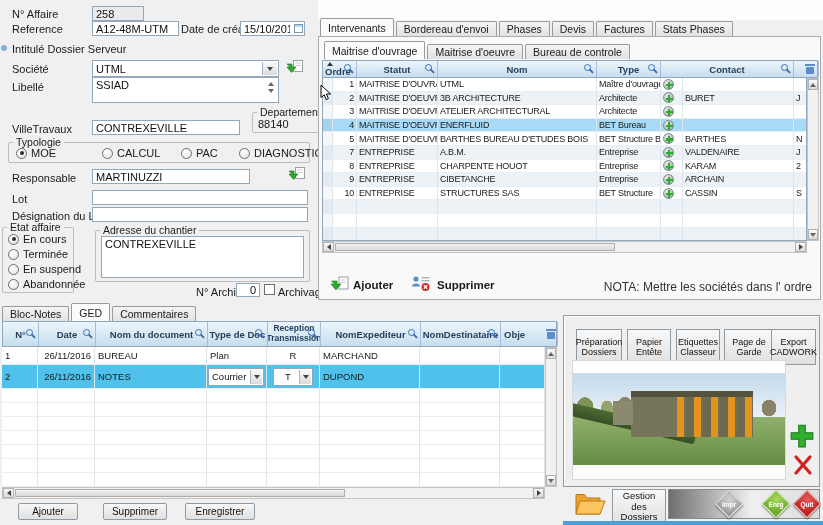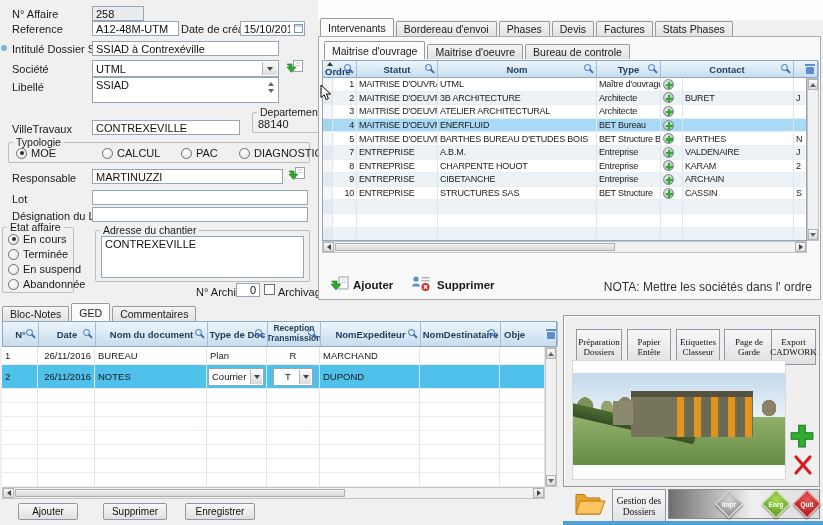--- a/index.html
+++ b/index.html
@@ -82,21 +82,21 @@
   .vsb { position:absolute; width:12px; background:#F1F1F1; border:1px solid #C4C4C4;
          display:flex; flex-direction:column; justify-content:space-between; }
   .hsb { position:absolute; height:12px; background:#F1F1F1; border:1px solid #C4C4C4; }
   .sbtn { width:100%; height:11px; background:linear-gradient(#FBFBFB,#DADADA); border:1px solid #B2B2B2;
           display:flex; align-items:center; justify-content:center; }
   .sbtn.h { width:11px; height:100%; position:absolute; top:0; }
   .hthumb { position:absolute; top:1px; bottom:1px; background:linear-gradient(#F2F2F2,#D8D8D8); border:1px solid #AFAFAF; }
   
   .dbtn { position:absolute; background:linear-gradient(#F8F8F8,#E0E0E0); border:1px solid #8E9AA5; border-radius:0;
           font-size:9px; line-height:1.15; display:flex; align-items:center; justify-content:center; text-align:center;
-          padding:17px 1px; color:#111;font-family:Liberation Serif, serif; }
+          padding:17px 1px; color:#111; }
   .dia { position:absolute; width:20px; height:20px; transform:rotate(45deg); border:1px solid rgba(255,255,255,0.65);
          box-shadow:1px 1px 2px rgba(0,0,0,0.45); }
   .dia span { position:absolute; inset:0; transform:rotate(-45deg); display:flex; align-items:center; justify-content:center;
          color:#FFF; font-size:6.5px; font-weight:bold; }
   .dia.gray  { background:radial-gradient(circle at 35% 30%, #D2D2D2, #8E8E8E); }
   .dia.green { background:radial-gradient(circle at 35% 30%, #A9DA5A, #5C9C1D); }
   .dia.red   { background:radial-gradient(circle at 35% 30%, #E55B5B, #AE1414); }
   
   .photo { position:absolute; left:572px; top:360px; width:214px; height:120px; background:#FFF;
            border:1px solid #D8D8D8; overflow:hidden; }
@@ -136,21 +136,20 @@
   <span class="lbl" style="left:12px;top:8px">N° Affaire</span>
   <input class="tb ro" style="left: 92px; top: 6px; width: 52px; height: 15px;" value="258">
   <span class="lbl" style="left:12px;top:23px">Reference</span>
   <input class="tb" style="left: 92px; top: 21px; width: 87px; height: 15px;" value="A12-48M-UTM">
   <span class="lbl" style="left:181px;top:23px">Date de création</span>
   <input class="tb" style="left: 240px; top: 21px; width: 65px; height: 15px; text-align: right; padding-right: 14px;" value="15/10/2012">
   <span class="abs" style="left:294px;top:24px;width:9px;height:9px;border:1px solid #7A96B0;background:linear-gradient(#BFD6EA 30%,#FFF 30%)"></span>
 
   <span class="blue-dot" style="left:1px;top:45px"></span>
   <span class="lbl" style="left:12px;top:43px">Intitulé Dossier Serveur</span>
-  <input class="tb" style="left: 92px; top: 41px; width: 187px; height: 15px;" value="SSIAD à Contrexéville">
 
   <span class="lbl" style="left:12px;top:63px">Société</span>
   <div class="tb" style="left:92px;top:60px;width:187px;height:17px;display:flex;align-items:center">
     <span>UTML</span>
     <span class="dd-btn">
         <span class="arr-dn"></span>
       </span>
   </div>
   <span class="abs" style="left:286px;top:60px">
     <svg width="17" height="14" viewBox="0 0 17 14">
@@ -190,21 +189,21 @@
   <span class="radio-item" style="left:181px;top:147px">
       <span class="radio"></span>
       <span>PAC</span>
     </span>
   <span class="radio-item" style="left:239px;top:147px">
       <span class="radio"></span>
       <span>DIAGNOSTIC</span>
     </span>
 
   <span class="lbl" style="left:12px;top:172px">Responsable</span>
-  <input class="tb" style="left: 92px; top: 169px; width: 191px; height: 15px;" value="MARTINUZZI">
+  <input class="tb" style="left: 92px; top: 169px; width: 158px; height: 15px;" value="MARTINUZZI">
   <span class="abs" style="left:288px;top:167px">
     <svg width="17" height="14" viewBox="0 0 17 14">
         <rect x="7.5" y="0.5" width="9" height="11" fill="#FFF" stroke="#98A0A8"></rect>
         <line x1="9.5" y1="3" x2="14.5" y2="3" stroke="#C8CDD2"></line>
         <line x1="9.5" y1="5.5" x2="14.5" y2="5.5" stroke="#C8CDD2"></line>
         <path d="M1 4 L6 4 L6 7 L10 7 L5.5 12.5 L1 7 L4 7 Z" fill="#2EA82E" stroke="#1C7A1C" stroke-width="0.6"></path>
       </svg>
   </span>
 
   <span class="lbl" style="left:12px;top:193px">Lot</span>

